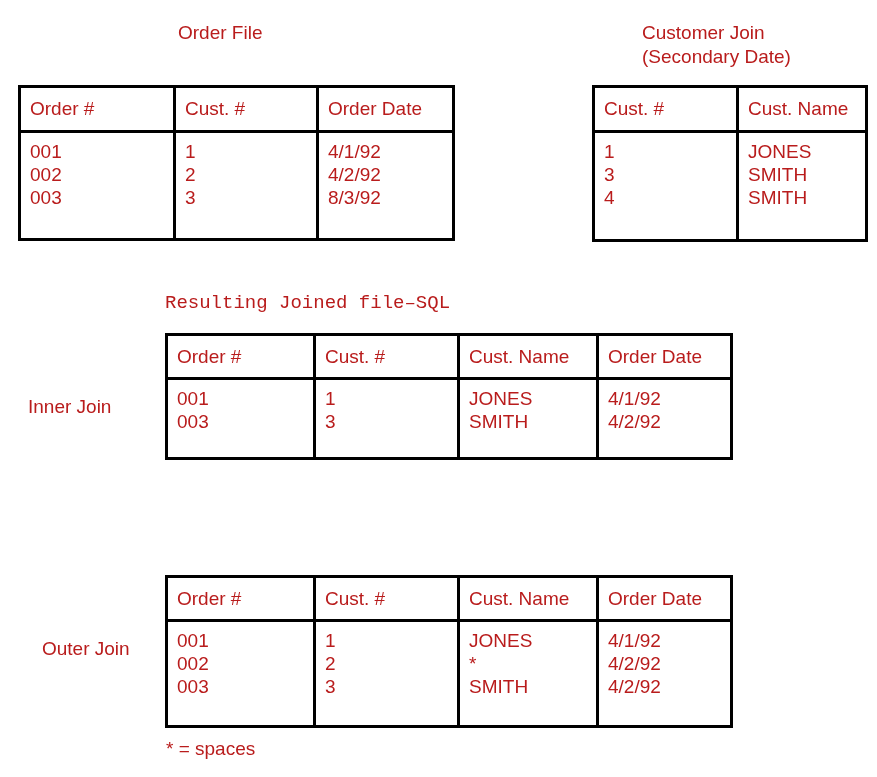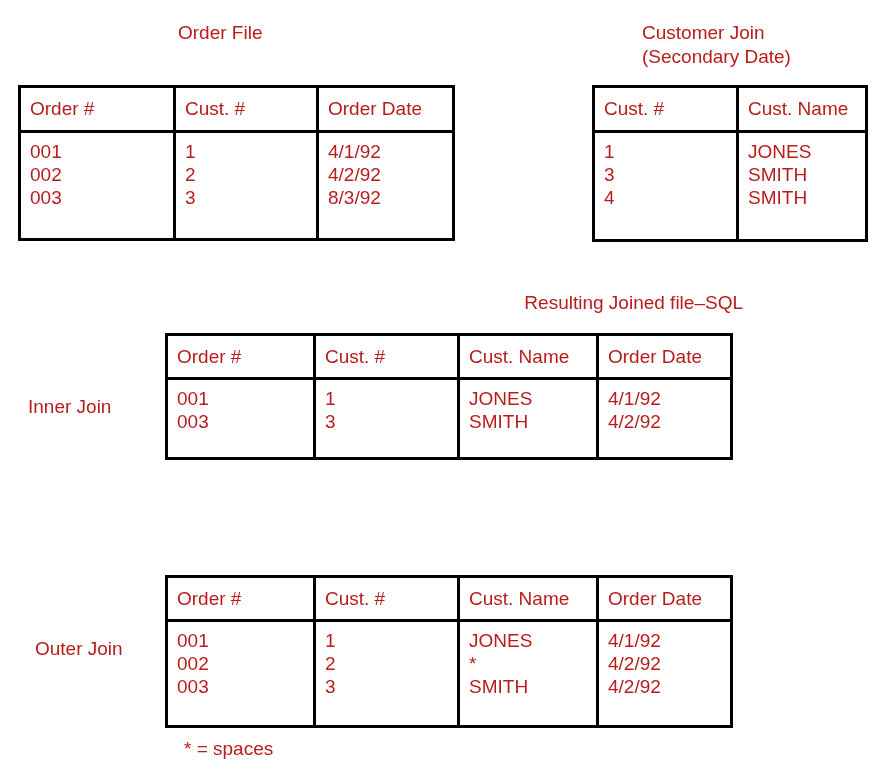--- a/index.html
+++ b/index.html
@@ -4,27 +4,27 @@
 <style>
   html,body{margin:0;padding:0;background:#ffffff;}
   .canvas{
     position:relative;width:877px;height:777px;background:#ffffff;
     font-family:"Liberation Sans","DejaVu Sans",sans-serif;
     color:#b91c1c;font-size:19px;overflow:hidden;
   }
   .file-title{position:absolute;line-height:24px;white-space:nowrap;}
   .file-title-order{left:178px;top:21px;}
   .file-title-customer{left:642px;top:21px;}
-  .join-title{position:absolute;left:175px;width:568px;text-align:right;white-space:nowrap;}
+  .join-title{position:absolute;left:165px;width:568px;text-align:left;white-space:nowrap;font-family:Liberation Mono, monospace;}
   .join-title-sql{top:292px;}
   .join-title-dds{top:534px;}
   .join-label{position:absolute;white-space:nowrap;}
   .join-label-inner{left:28px;top:396px;text-align:right;}
-  .join-label-outer{left:35px;top:638px;}
-  .footnote{position:absolute;left:184px;top:738px;white-space:nowrap;}
+  .join-label-outer{left:42px;top:638px;}
+  .footnote{position:absolute;left:166px;top:738px;white-space:nowrap;}
 
   .tbl{
     position:absolute;border:3px solid #000;background:#fff;
     box-sizing:border-box;display:flex;flex-direction:column;
   }
   .thead{display:grid;height:45px;border-bottom:3px solid #000;box-sizing:border-box;}
   .tbody{display:grid;flex:1;}
   .th{display:flex;align-items:center;padding-left:9px;border-left:3px solid #000;
       box-sizing:border-box;overflow:hidden;white-space:nowrap;}
   .th:first-child{border-left:none;}

